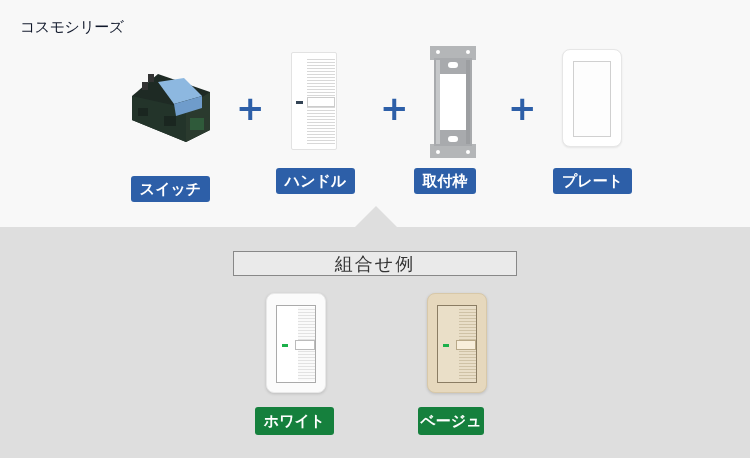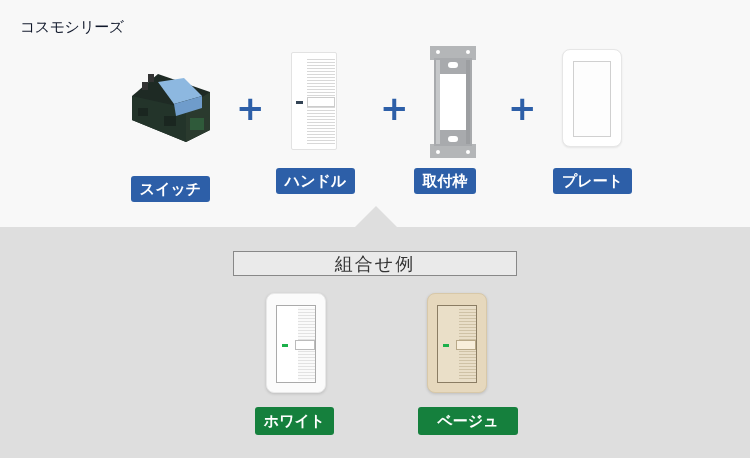--- a/index.html
+++ b/index.html
@@ -110,13 +110,13 @@
 
 <div class="combo beige">
   <div class="inner">
     <div class="vent"></div>
     <div class="key"></div>
     <div class="lamp"></div>
   </div>
 </div>
 
 <div class="label orange" style="left:255px; top:407px; width:79px; height:28px;">ホワイト</div>
-<div class="label orange" style="left:418px; top:407px; width:100px; height:28px;">ベージュ</div>
+<div class="label orange" style="left:418px; top:407px; width:66px; height:28px;">ベージュ</div>
 
 </body></html>

